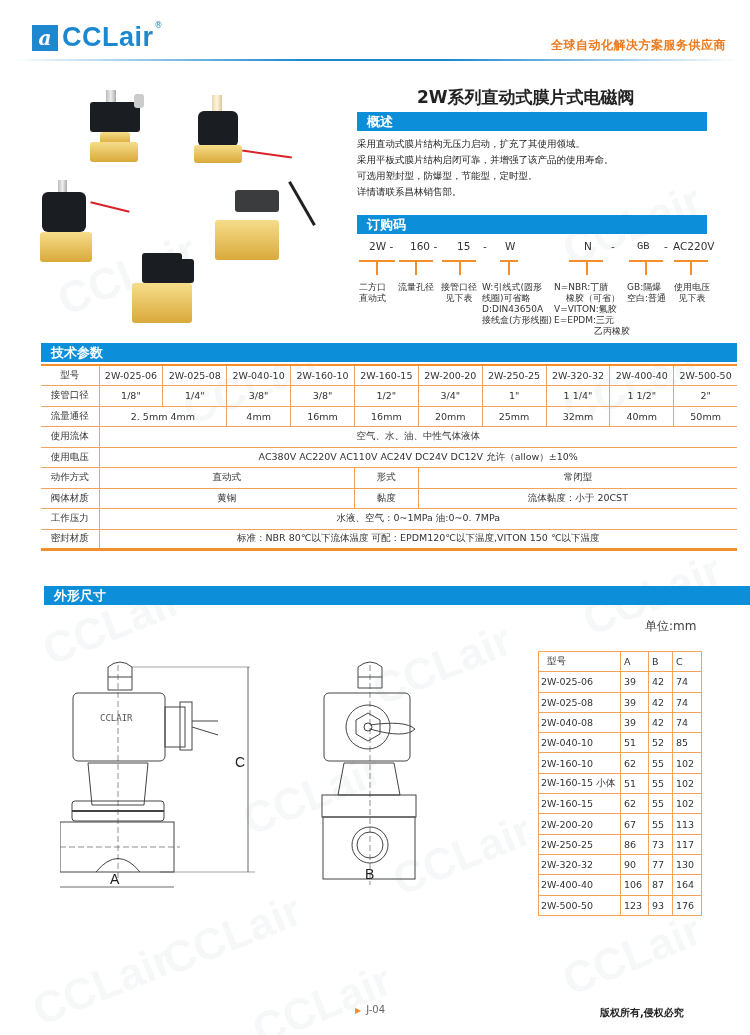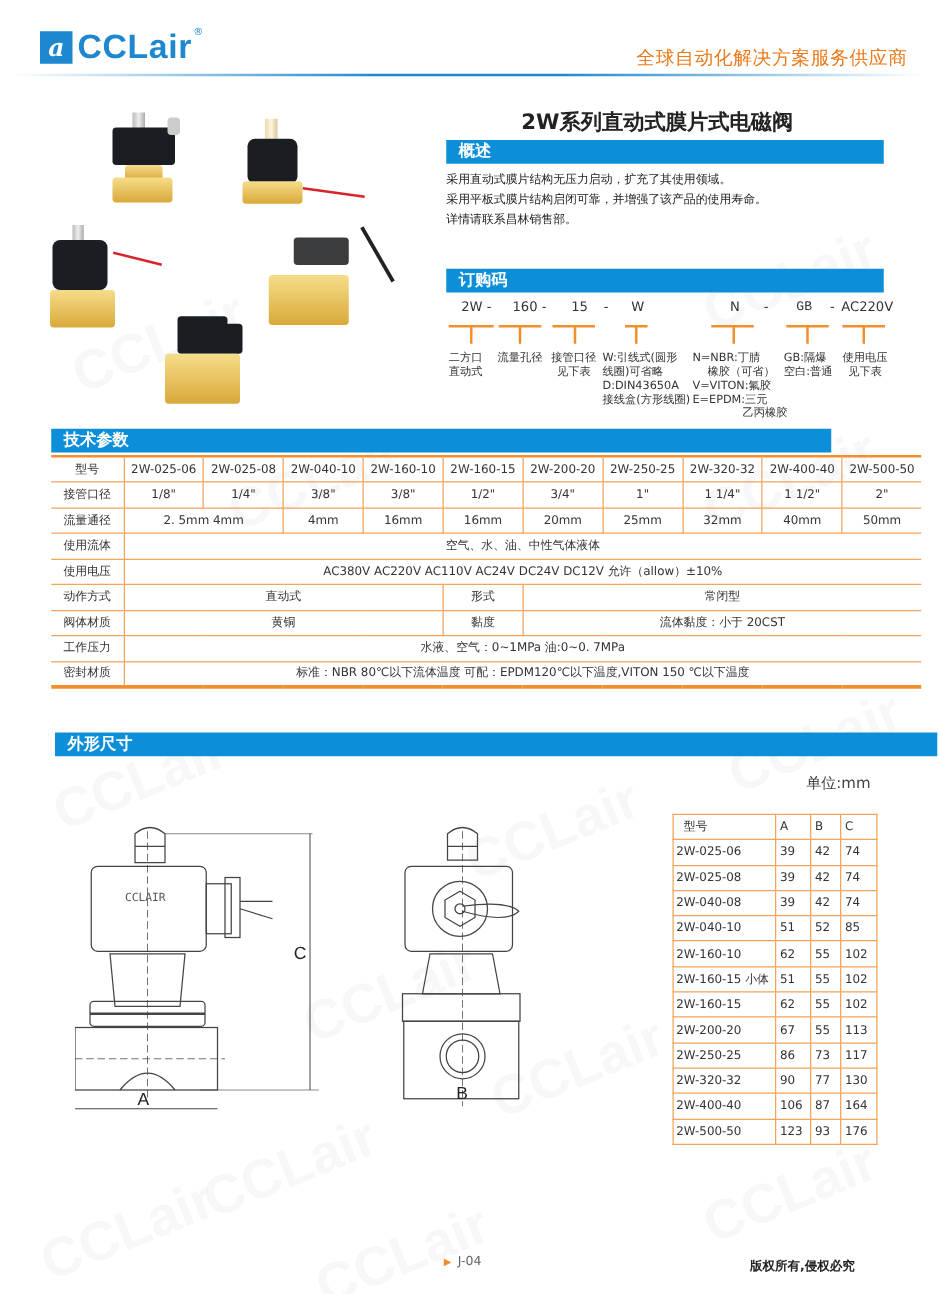--- a/index.html
+++ b/index.html
@@ -9,21 +9,21 @@
   .wm { position: absolute; font-family: "Liberation Sans", sans-serif; font-weight: bold; font-size: 44px;
         color: rgba(200,205,210,0.16); transform: rotate(-22deg); pointer-events: none; white-space: nowrap; }
 
   
   .header { position: absolute; left: 0; top: 0; width: 750px; height: 62px; }
   .logo { position: absolute; left: 32px; top: 22px; display: flex; align-items: center; }
   .logo-box { width: 26px; height: 26px; background: #1d88d0; color: #fff; font-style: italic; font-weight: bold;
               font-size: 20px; display: flex; align-items: center; justify-content: center; font-family: "DejaVu Serif", serif; }
   .logo-text { font-family: "Liberation Sans", sans-serif; font-weight: bold; font-size: 27px; color: #1d88d0; margin-left: 4px; letter-spacing: 0.5px; }
   .logo-reg { font-size: 8px; color: #1d88d0; position: relative; top: -12px; margin-left: 1px; }
-  .tagline { position: absolute; right: 24px; top: 37px; font-size: 15px; font-weight: normal; color: #ec7a1c; letter-spacing: 0.5px; }
+  .tagline { position: absolute; right: 24px; top: 37px; font-size: 12px; font-weight: bold; color: #ec7a1c; letter-spacing: 0.5px; }
   .header-rule { position: absolute; left: 10px; right: 10px; top: 59px; height: 2px;
                  background: linear-gradient(to right, rgba(29,136,208,0) 0%, #1d88d0 40%, #1d88d0 60%, rgba(29,136,208,0) 100%); }
 
   .title { position: absolute; left: 417px; top: 86px; font-size: 17px; font-weight: bold; color: #222; text-align: center; }
 
   
   .photos { position: absolute; left: 20px; top: 90px; width: 320px; height: 245px; }
   .valve { position: absolute; }
   .coil { position: absolute; background: #1a1d22; border-radius: 3px; }
   .body-brass { position: absolute; background: linear-gradient(#f6dd8a, #d9a93a); border-radius: 3px; }
@@ -129,20 +129,21 @@
     <div class="coil" style="left:10px;top:0;width:40px;height:30px;"></div>
     <div class="coil" style="left:46px;top:6px;width:16px;height:24px;"></div>
     <div class="body-brass" style="left:0;top:30px;width:60px;height:40px;"></div>
   </div>
 </div>
 
 <div class="bar" style="left:357px;top:112px;width:350px;">概述</div>
 <div class="overview">
   <div>采用直动式膜片结构无压力启动，扩充了其使用领域。</div>
   <div>采用平板式膜片结构启闭可靠，并增强了该产品的使用寿命。</div>
+  <div>可选用塑封型，防爆型，节能型，定时型。</div>
   <div>详情请联系昌林销售部。</div>
 </div>
 
 <div class="bar" style="left:357px;top:215px;width:350px;">订购码</div>
 <div class="oc">
 
   <div class="oc-seg" style="left:12px;top:0;">2W -</div>
   <div class="oc-seg" style="left:53px;top:0;">160 -</div>
   <div class="oc-seg" style="left:100px;top:0;">15</div>
   <div class="oc-seg" style="left:126px;top:0;">-</div>
@@ -195,21 +196,21 @@
   <div class="oc-desc" style="left:270px;top:42px;">
     <div>GB:隔爆</div>
       <div>空白:普通</div>
   </div>
   <div class="oc-desc" style="left:317px;top:42px;text-align:center;">
     <div>使用电压</div>
       <div>见下表</div>
   </div>
 </div>
 
-<div class="bar" style="left:41px;top:343px;width:624px;">技术参数</div>
+<div class="bar" style="left:41px;top:343px;width:696px;">技术参数</div>
 <table class="tech">
   <tbody>
       <tr>
     <td>型号</td>
     <td>2W-025-06</td>
     <td>2W-025-08</td>
     <td>2W-040-10</td>
     <td>2W-160-10</td>
     <td>2W-160-15</td>
     <td>2W-200-20</td>

